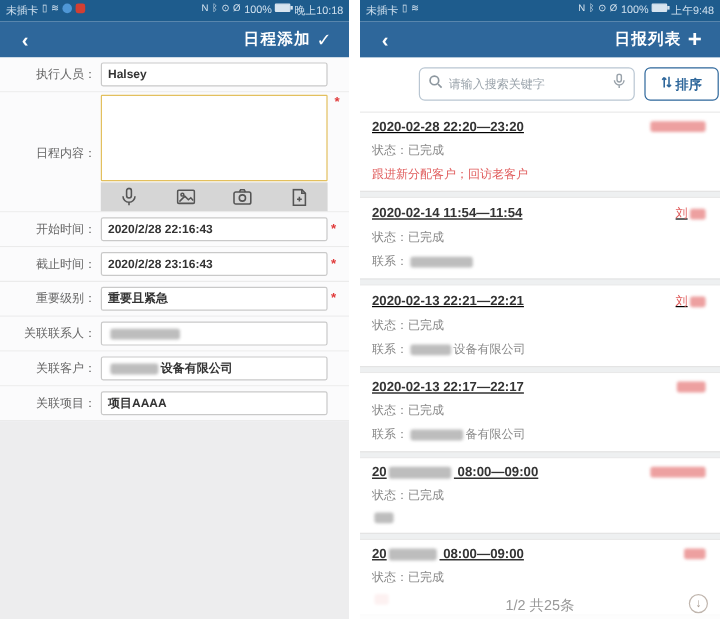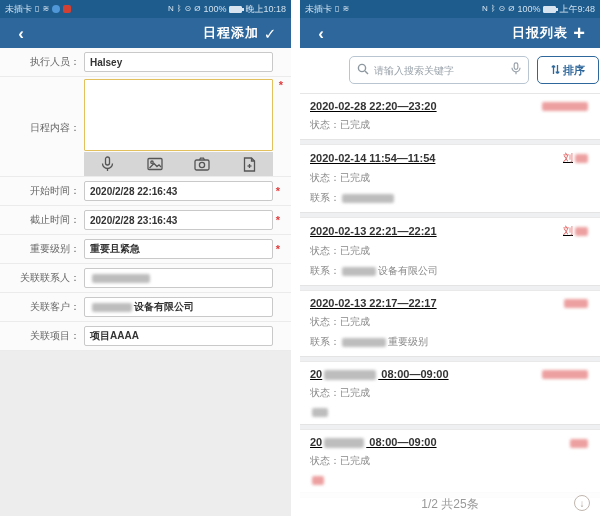--- a/index.html
+++ b/index.html
@@ -7,21 +7,21 @@
   body { font-family:"Liberation Sans","DejaVu Sans",sans-serif; background:#ffffff; overflow:hidden; }
   .stage { width:600px; height:516px; display:flex; background:#ffffff; }
   .phone { height:516px; display:flex; flex-direction:column; overflow:hidden; background:#fff; }
   .phone.left { width:291px; }
   .divider { width:9px; background:#ffffff; }
   .phone.right { width:300px; position:relative; }
 
   
   .status-bar { height:18px; background:#1e5c8d; color:#cfe0ee; font-size:9px;
     display:flex; align-items:center; padding:0 5px; flex:0 0 auto; }
-  .status-bar .sb-left, .status-bar .sb-right { display:flex; align-items:center; gap:3px; }
+  .status-bar .sb-left, .status-bar .sb-right { display:flex; gap:3px; }
   .status-bar .sb-right { margin-left:auto; }
   .sb-ico { font-size:8px; line-height:1; color:#d7e4ef; }
   .app-dot { width:8px; height:8px; border-radius:50%; background:#4f97d6; display:inline-block; }
   .app-sq { width:8px; height:8px; border-radius:2px; background:#d23f33; display:inline-block; }
   .batt { width:13px; height:7px; border:1px solid #d7e4ef; border-radius:1px; position:relative; display:inline-block; background:#d7e4ef; }
   .batt::after { content:""; position:absolute; right:-3px; top:1px; width:2px; height:3px; background:#d7e4ef; }
 
   
   .nav-bar { height:30px; background:#2e679b; color:#fff; display:flex; align-items:center;
     padding:0 10px; flex:0 0 auto; }
@@ -264,20 +264,21 @@
       </button>
     </div>
 
     <div class="report-list">
         <div class="list-item">
           <div class="item-head">
             <span class="item-date"><span>2020-02-28 22:20—23:20</span></span>
             <span class="item-name"><span class="redact red" style="width: 46px;"></span></span>
           </div>
           <div class="item-line"><span class="c-gray">状态：已完成</span></div>
+          <div class="item-line"><span class="c-red">跟进新分配客户；回访老客户</span></div>
         </div>
         <div class="item-gap"></div>
         <div class="list-item">
           <div class="item-head">
             <span class="item-date"><span>2020-02-14 11:54—11:54</span></span>
             <span class="item-name"><span class="c-red">刘</span><span class="redact red" style="width: 13px;"></span></span>
           </div>
           <div class="item-line"><span class="c-gray">状态：已完成</span></div>
           <div class="item-line"><span class="c-gray">联系：</span><span class="redact gray" style="width: 52px;"></span></div>
         </div>
@@ -290,21 +291,21 @@
           <div class="item-line"><span class="c-gray">状态：已完成</span></div>
           <div class="item-line"><span class="c-gray">联系：</span><span class="redact gray" style="width: 34px;"></span><span class="c-gray">设备有限公司</span></div>
         </div>
         <div class="item-gap"></div>
         <div class="list-item">
           <div class="item-head">
             <span class="item-date"><span>2020-02-13 22:17—22:17</span></span>
             <span class="item-name"><span class="redact red" style="width: 24px;"></span></span>
           </div>
           <div class="item-line"><span class="c-gray">状态：已完成</span></div>
-          <div class="item-line"><span class="c-gray">联系：</span><span class="redact gray" style="width: 44px;"></span><span class="c-gray">重要级别</span></div>
+          <div class="item-line"><span class="c-gray">联系：</span><span class="redact gray" style="width: 44px;"></span><span class="c-gray">备有限公司</span></div>
         </div>
         <div class="item-gap"></div>
         <div class="list-item">
           <div class="item-head">
             <span class="item-date"><span>20</span><span class="redact gray" style="width: 52px;"></span><span> 08:00—09:00</span></span>
             <span class="item-name"><span class="redact red" style="width: 46px;"></span></span>
           </div>
           <div class="item-line"><span class="c-gray">状态：已完成</span></div>
           <div class="item-line"><span class="redact gray" style="width: 16px;"></span></div>
         </div>

